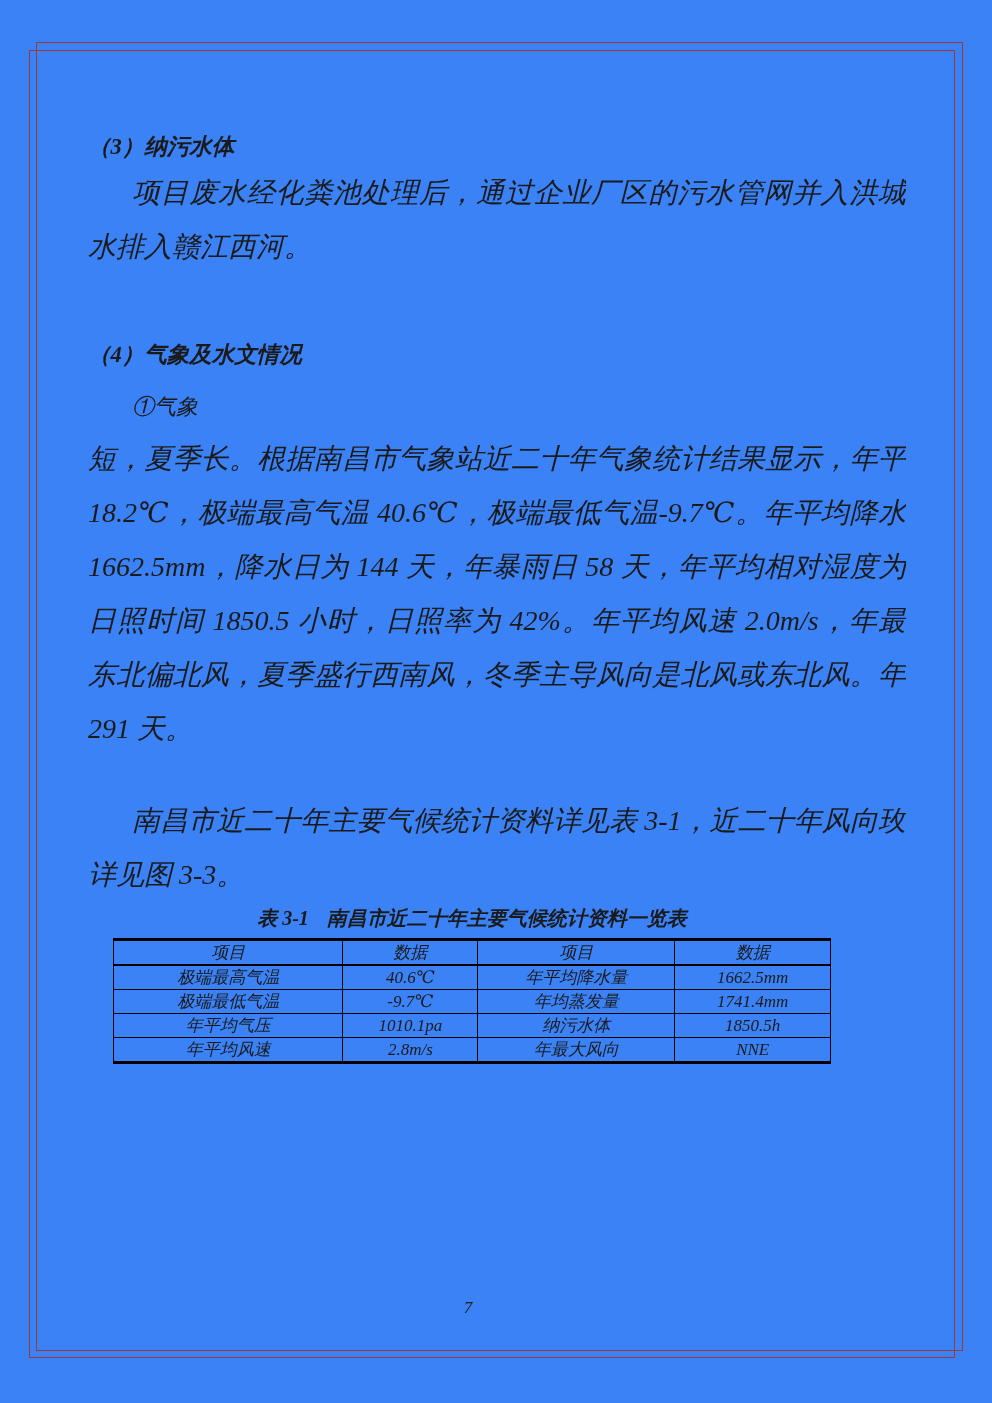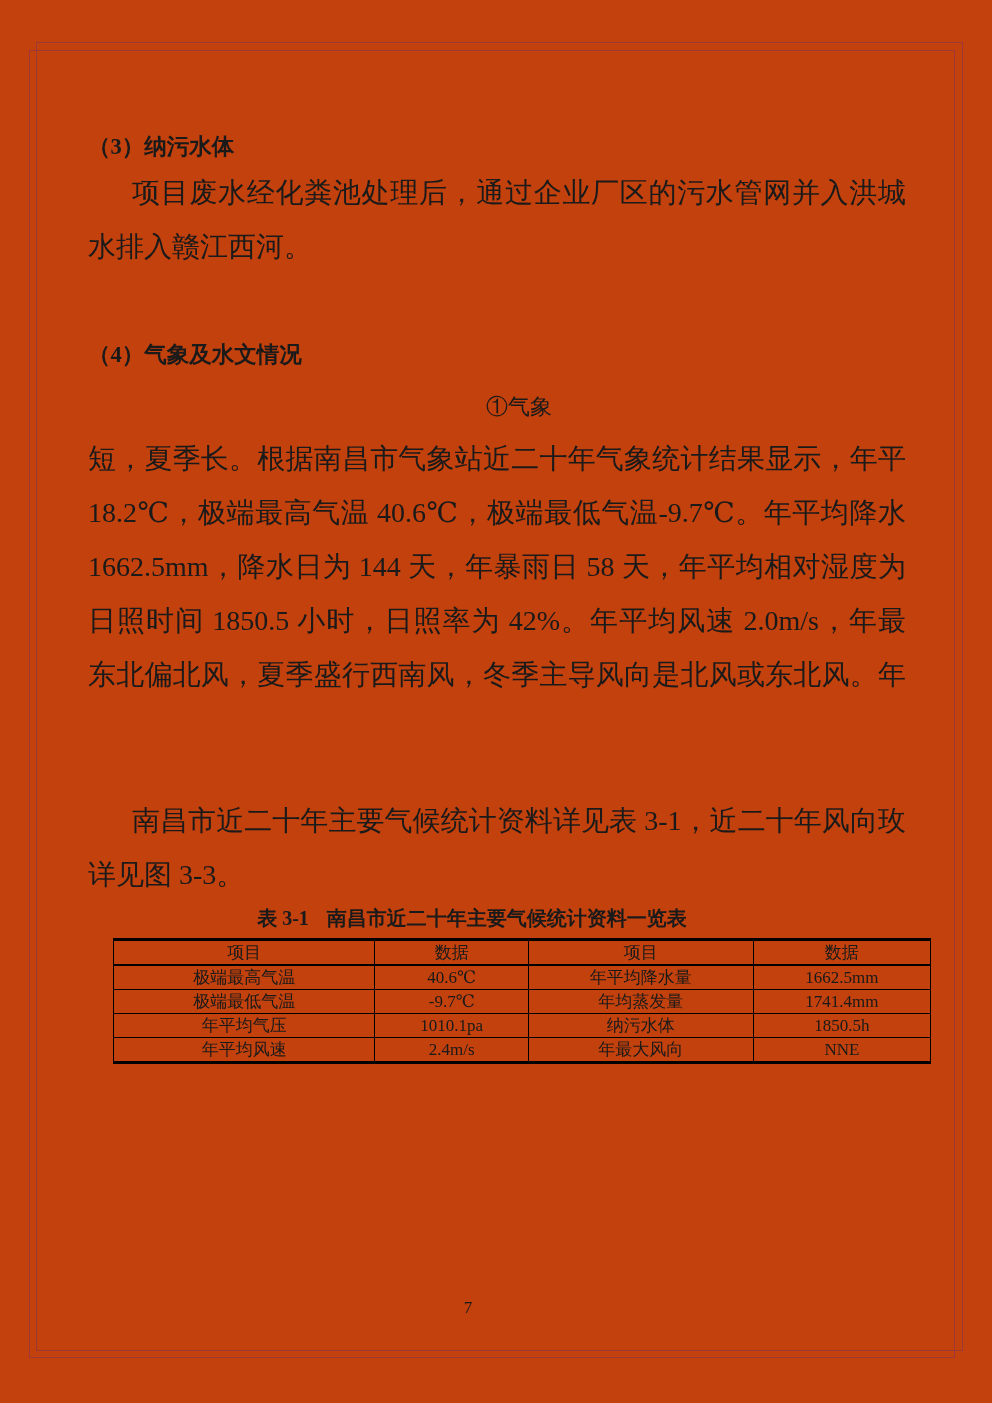--- a/index.html
+++ b/index.html
@@ -6,22 +6,23 @@
     margin: 0;
     padding: 0;
     background: #ffffff;
     font-family: "Liberation Serif", "DejaVu Serif", serif;
     color: #1a1a1a;
   }
   .page {
     position: relative;
     width: 992px;
     height: 1403px;
-    background: #c2410c;
+    background: #3b82f6;
     overflow: hidden;
+    font-style: italic;
   }
   .frame {
     position: absolute;
     box-sizing: border-box;
     border: 1.5px solid #9c3836;
     background: transparent;
     pointer-events: none;
   }
   .frame-a { left: 36px; top: 42px; width: 927px; height: 1309px; }
   .frame-b { left: 29px; top: 50px; width: 926px; height: 1308px; }
@@ -43,21 +44,20 @@
     white-space: nowrap;
   }
   .sub-heading {
     position: absolute;
     left: 0;
     width: 818px;
     font-size: 22px;
     line-height: 30px;
     text-indent: 44px;
     white-space: nowrap;
-    text-align: center;
   }
   .para {
     position: absolute;
     left: 0;
     width: 818px;
   }
   .line {
     height: 54px;
     line-height: 54px;
     font-size: 28px;
@@ -78,21 +78,21 @@
     font-weight: bold;
     line-height: 30px;
     white-space: nowrap;
   }
   .table-caption .caption-title { margin-left: 18px; }
 
   table.climate {
     position: absolute;
     left: 113px;
     top: 938px;
-    width: 818px;
+    width: 718px;
     border-collapse: collapse;
     table-layout: fixed;
     border-left: 1px solid #000;
     border-right: 1px solid #000;
     border-top: 3px solid #000;
     border-bottom: 3px solid #000;
   }
   table.climate th, table.climate td {
     border: 1px solid #000;
     height: 23px;
@@ -136,20 +136,21 @@
     <h2 class="heading" style="top:340px">（4）气象及水文情况</h2>
 
     <div class="sub-heading" style="top:392px">①气象</div>
 
     <div class="para" style="top:432px">
       <div class="line">短，夏季长。根据南昌市气象站近二十年气象统计结果显示，年平均气温</div>
       <div class="line">18.2℃，极端最高气温 40.6℃，极端最低气温-9.7℃。年平均降水量为</div>
       <div class="line">1662.5mm，降水日为 144 天，年暴雨日 58 天，年平均相对湿度为 78%。年</div>
       <div class="line">日照时间 1850.5 小时，日照率为 42%。年平均风速 2.0m/s，年最大风向为</div>
       <div class="line">东北偏北风，夏季盛行西南风，冬季主导风向是北风或东北风。年无霜期</div>
+      <div class="line last">291 天。</div>
     </div>
 
     <div class="para" style="top:794px">
       <div class="line indent">南昌市近二十年主要气候统计资料详见表 3-1，近二十年风向玫瑰图</div>
       <div class="line last">详见图 3-3。</div>
     </div>
 
   </div>
 
   <div class="table-caption">
@@ -185,21 +186,21 @@
         <td>1741.4mm</td>
       </tr>
       <tr>
         <td>年平均气压</td>
         <td>1010.1pa</td>
         <td>纳污水体</td>
         <td>1850.5h</td>
       </tr>
       <tr>
         <td>年平均风速</td>
-        <td>2.4m/s</td>
+        <td>2.8m/s</td>
         <td>年最大风向</td>
         <td>NNE</td>
       </tr>
     </tbody>
   </table>
 
   <div class="page-number">7</div>
 
 </div>
 

